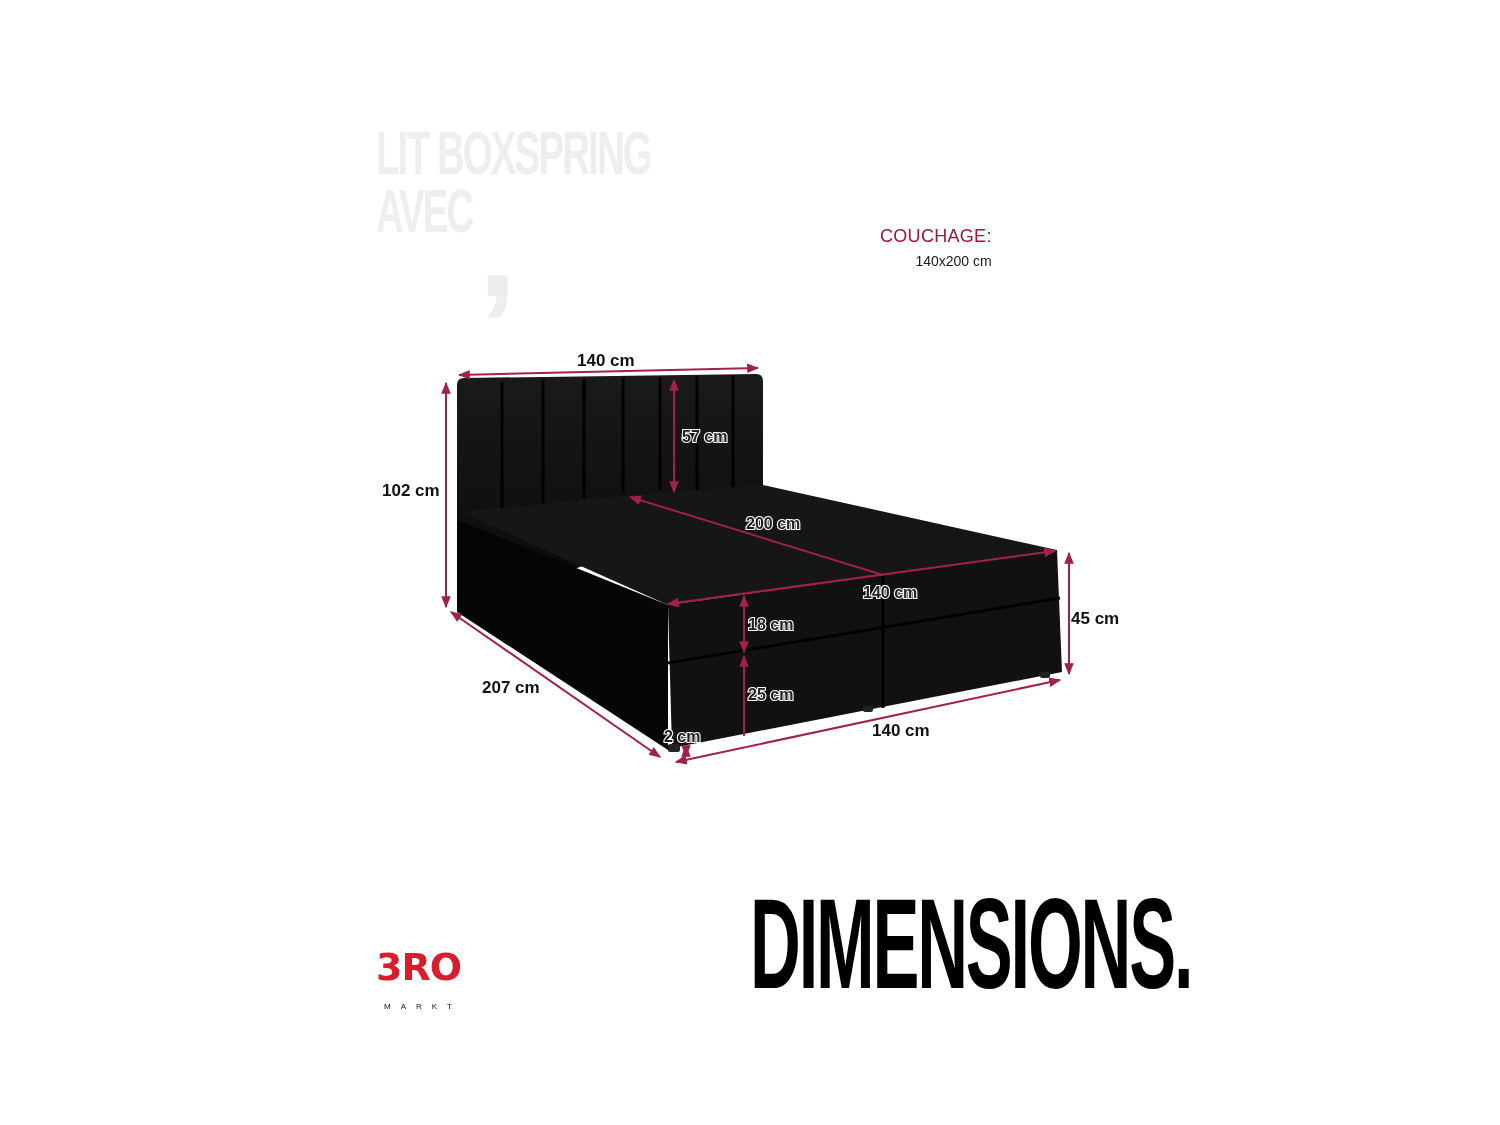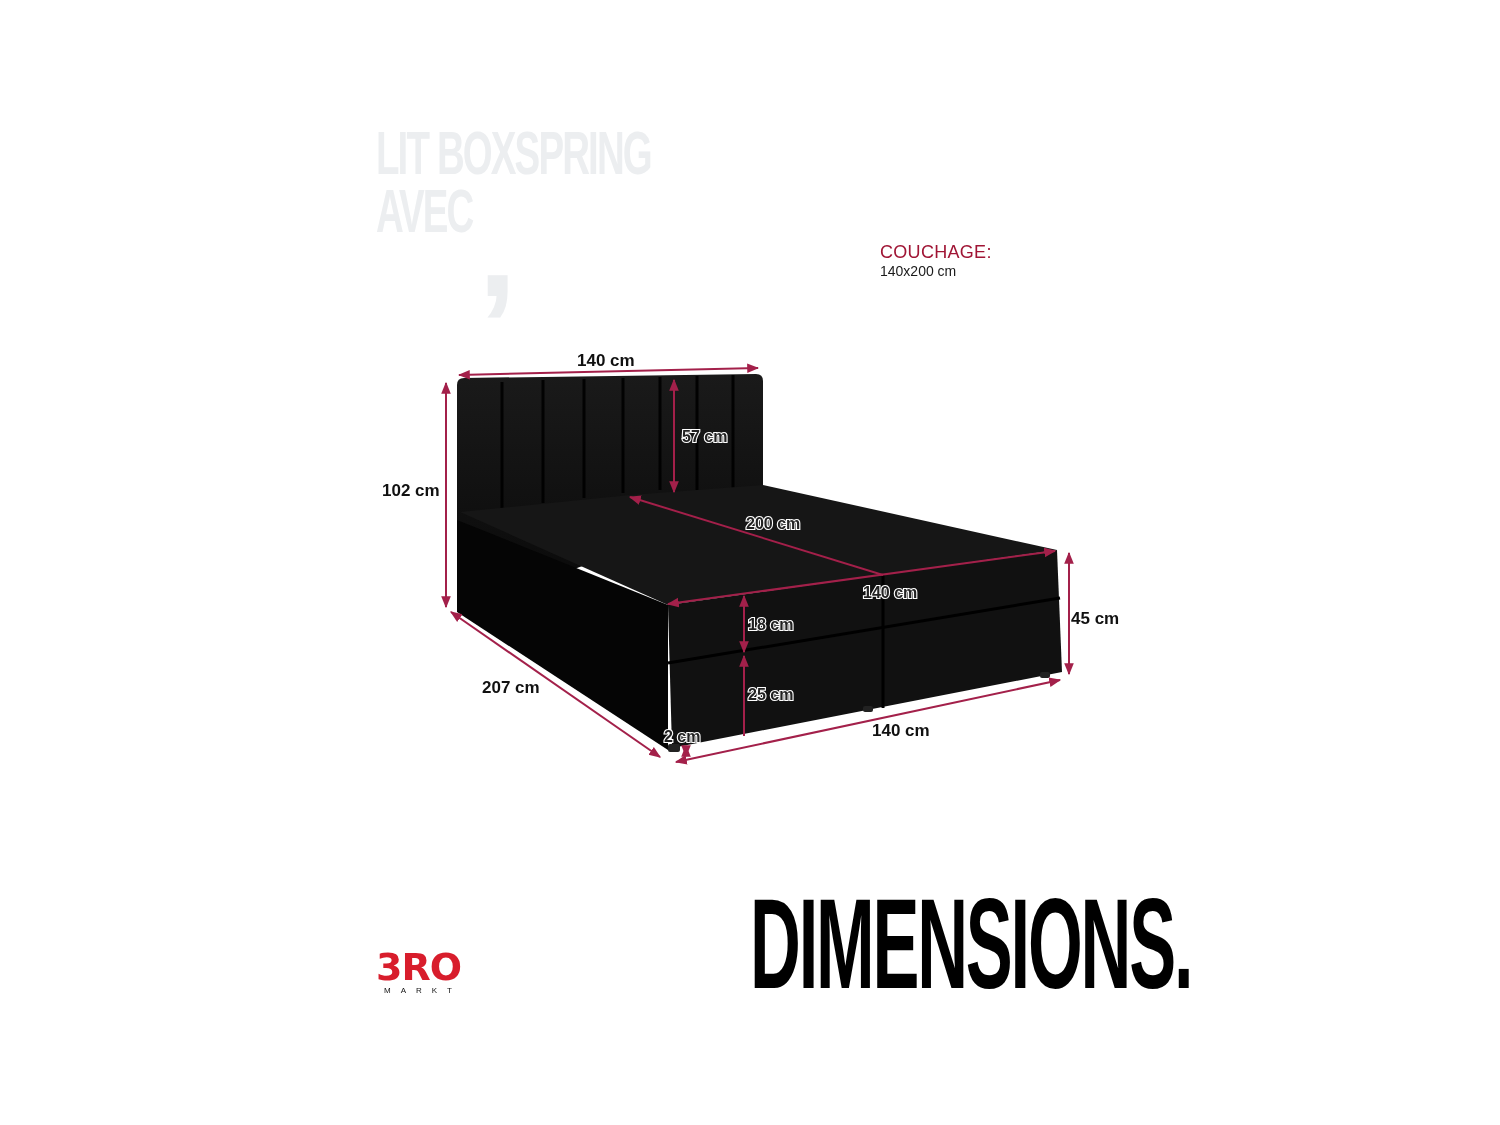--- a/index.html
+++ b/index.html
@@ -12,29 +12,29 @@
     font-family: "Liberation Sans", sans-serif; font-weight: 700;
     color: #eceef0; font-size: 62px; line-height: 58px; letter-spacing: -3px;
     transform: scaleX(0.62); transform-origin: left top;
   }
   .bg-title .line { display: block; white-space: nowrap; }
   .bg-comma {
     position: absolute; left: 478px; top: 178px;
     font-family: "Liberation Sans", sans-serif; font-weight: 700;
     color: #eceef0; font-size: 140px; line-height: 140px;
   }
-  .couchage { position: absolute; left: 880px; top: 242px; }
+  .couchage { position: absolute; left: 880px; top: 226px; text-align: right; }
   .couchage-label { color: #a01535; font-size: 18px; letter-spacing: 0.3px; }
-  .couchage-value { color: #1a1a1a; font-size: 14px; margin-top: 0; }
+  .couchage-value { color: #1a1a1a; font-size: 14px; margin-top: 6px; }
   svg.drawing { position: absolute; left: 0; top: 0; }
   .dim-label { font-family: "Liberation Sans", sans-serif; font-weight: 700; font-size: 17px; fill: #111; }
   .dim-label-in { font-family: "Liberation Sans", sans-serif; font-weight: 700; font-size: 16px; fill: #222; stroke: #fff; stroke-width: 2.2px; paint-order: stroke; }
   .logo { position: absolute; left: 376px; top: 950px; width: 104px; }
   .logo-mark { color: #d81d2c; font-weight: 700; font-size: 38px; line-height: 34px; letter-spacing: -1px; font-family: "DejaVu Sans", sans-serif; }
-  .logo-sub { font-size: 8px; letter-spacing: 10px; color: #111; margin-top: 2px; padding-left: 8px; }
+  .logo-sub { font-size: 8px; letter-spacing: 10px; color: #111; margin-top: 18px; padding-left: 8px; }
   .dimensions-title {
     position: absolute; left: 750px; top: 880px;
     font-family: "Liberation Sans", sans-serif; font-weight: 700; font-size: 128px;
     color: #000; letter-spacing: -4px; line-height: 128px;
     transform: scaleX(0.55); transform-origin: left top; white-space: nowrap;
   }
 </style>
 </head>
 <body>
 

